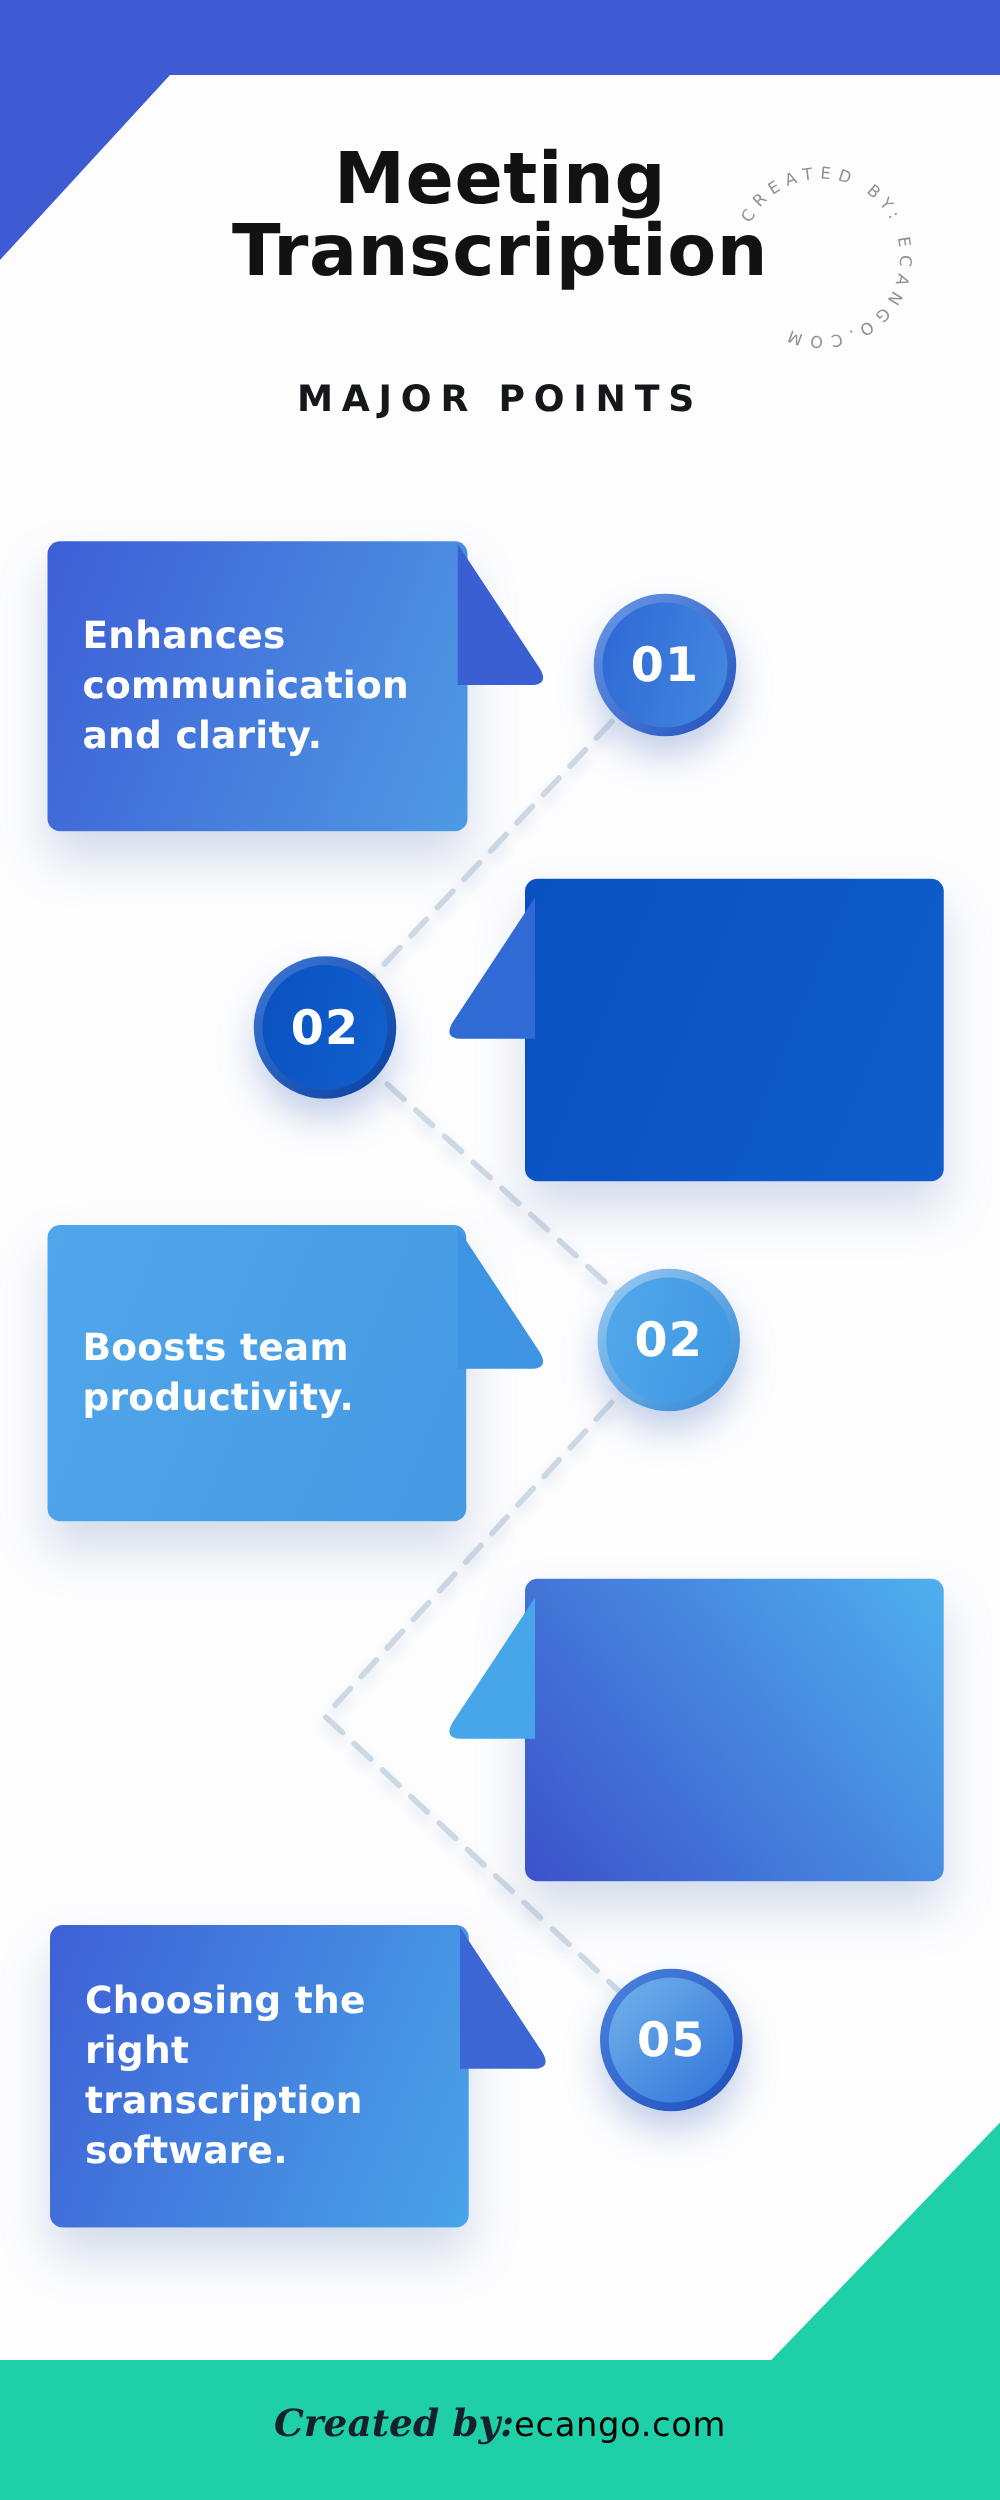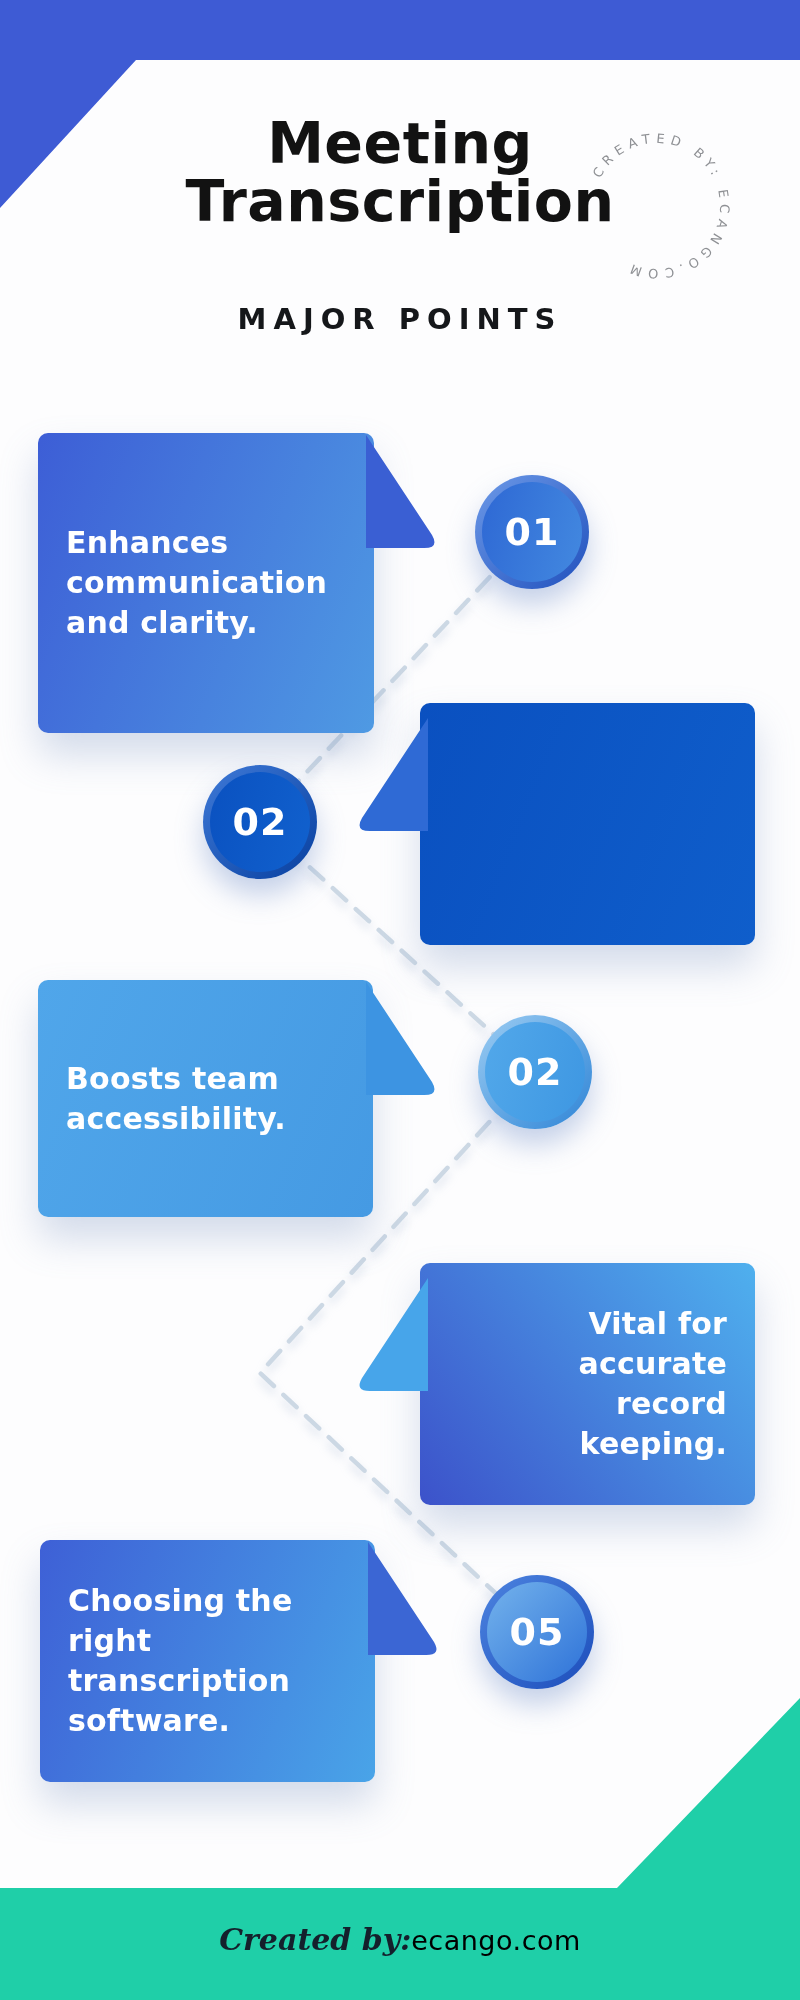--- a/index.html
+++ b/index.html
@@ -28,21 +28,21 @@
     position:absolute;border-radius:10px;color:#ffffff;
     box-shadow:0 22px 38px rgba(116,142,190,.30);
   }
   .card-text{
     position:absolute;top:50%;transform:translateY(-50%);
     font-size:30px;font-weight:700;line-height:40px;letter-spacing:.2px;
     white-space:pre-line;width:100%;box-sizing:border-box;
   }
   .card.left-side  .card-text{text-align:left;padding-left:28px;padding-right:20px;}
   .card.right-side .card-text{text-align:right;padding-right:28px;padding-left:20px;}
-  .card-1{left:38px;top:433px;width:336px;height:300px;background:linear-gradient(112deg,#3d5ed6 0%,#4f9ae3 100%);}
+  .card-1{left:38px;top:433px;width:336px;height:232px;background:linear-gradient(112deg,#3d5ed6 0%,#4f9ae3 100%);}
   .card-2{left:420px;top:703px;width:335px;height:242px;background:linear-gradient(112deg,#0a50c0 0%,#0f5ecb 100%);}
   .card-3{left:38px;top:980px;width:335px;height:237px;background:linear-gradient(112deg,#50a6ea 0%,#459ae3 100%);}
   .card-4{left:420px;top:1263px;width:335px;height:242px;background:linear-gradient(52deg,#3c52ca 0%,#4fb0ee 100%);}
   .card-5{left:40px;top:1540px;width:335px;height:242px;background:linear-gradient(112deg,#3e60d6 0%,#49a4e8 100%);text-decoration:underline;}
   .pointer{position:absolute;width:84px;height:116px;top:2px;}
   .pointer.right{left:328px;}
   .pointer.left{left:-76px;top:15px;}
   
   .num-circle{
     position:absolute;width:114px;height:114px;border-radius:50%;
@@ -125,34 +125,30 @@
   </div>
   <div class="num-circle nc-2">
     <div class="num-inner">02</div>
   </div>
 
   <div class="card card-3 left-side">
     <svg class="pointer right" viewBox="0 0 84 116">
       <path d="M0,0 L66,100 Q74,114 56,113 L0,113 Z" fill="#3d94e2"></path>
     </svg>
     <div class="card-text">Boosts team
-accessibility.</div>
+productivity.</div>
   </div>
   <div class="num-circle nc-3">
     <div class="num-inner">02</div>
   </div>
 
   <div class="card card-4 right-side">
     <svg class="pointer left" viewBox="0 0 84 116">
       <path d="M84,0 L18,100 Q10,114 28,113 L84,113 Z" fill="#47a5ea"></path>
     </svg>
-    <div class="card-text">Vital for
-accurate
-record
-keeping.</div>
   </div>
 
   <div class="card card-5 left-side">
     <svg class="pointer right" viewBox="0 0 84 116">
       <path d="M0,0 L66,100 Q74,114 56,113 L0,113 Z" fill="#3b66d4"></path>
     </svg>
     <div class="card-text">Choosing the
 right
 transcription
 software.</div>

